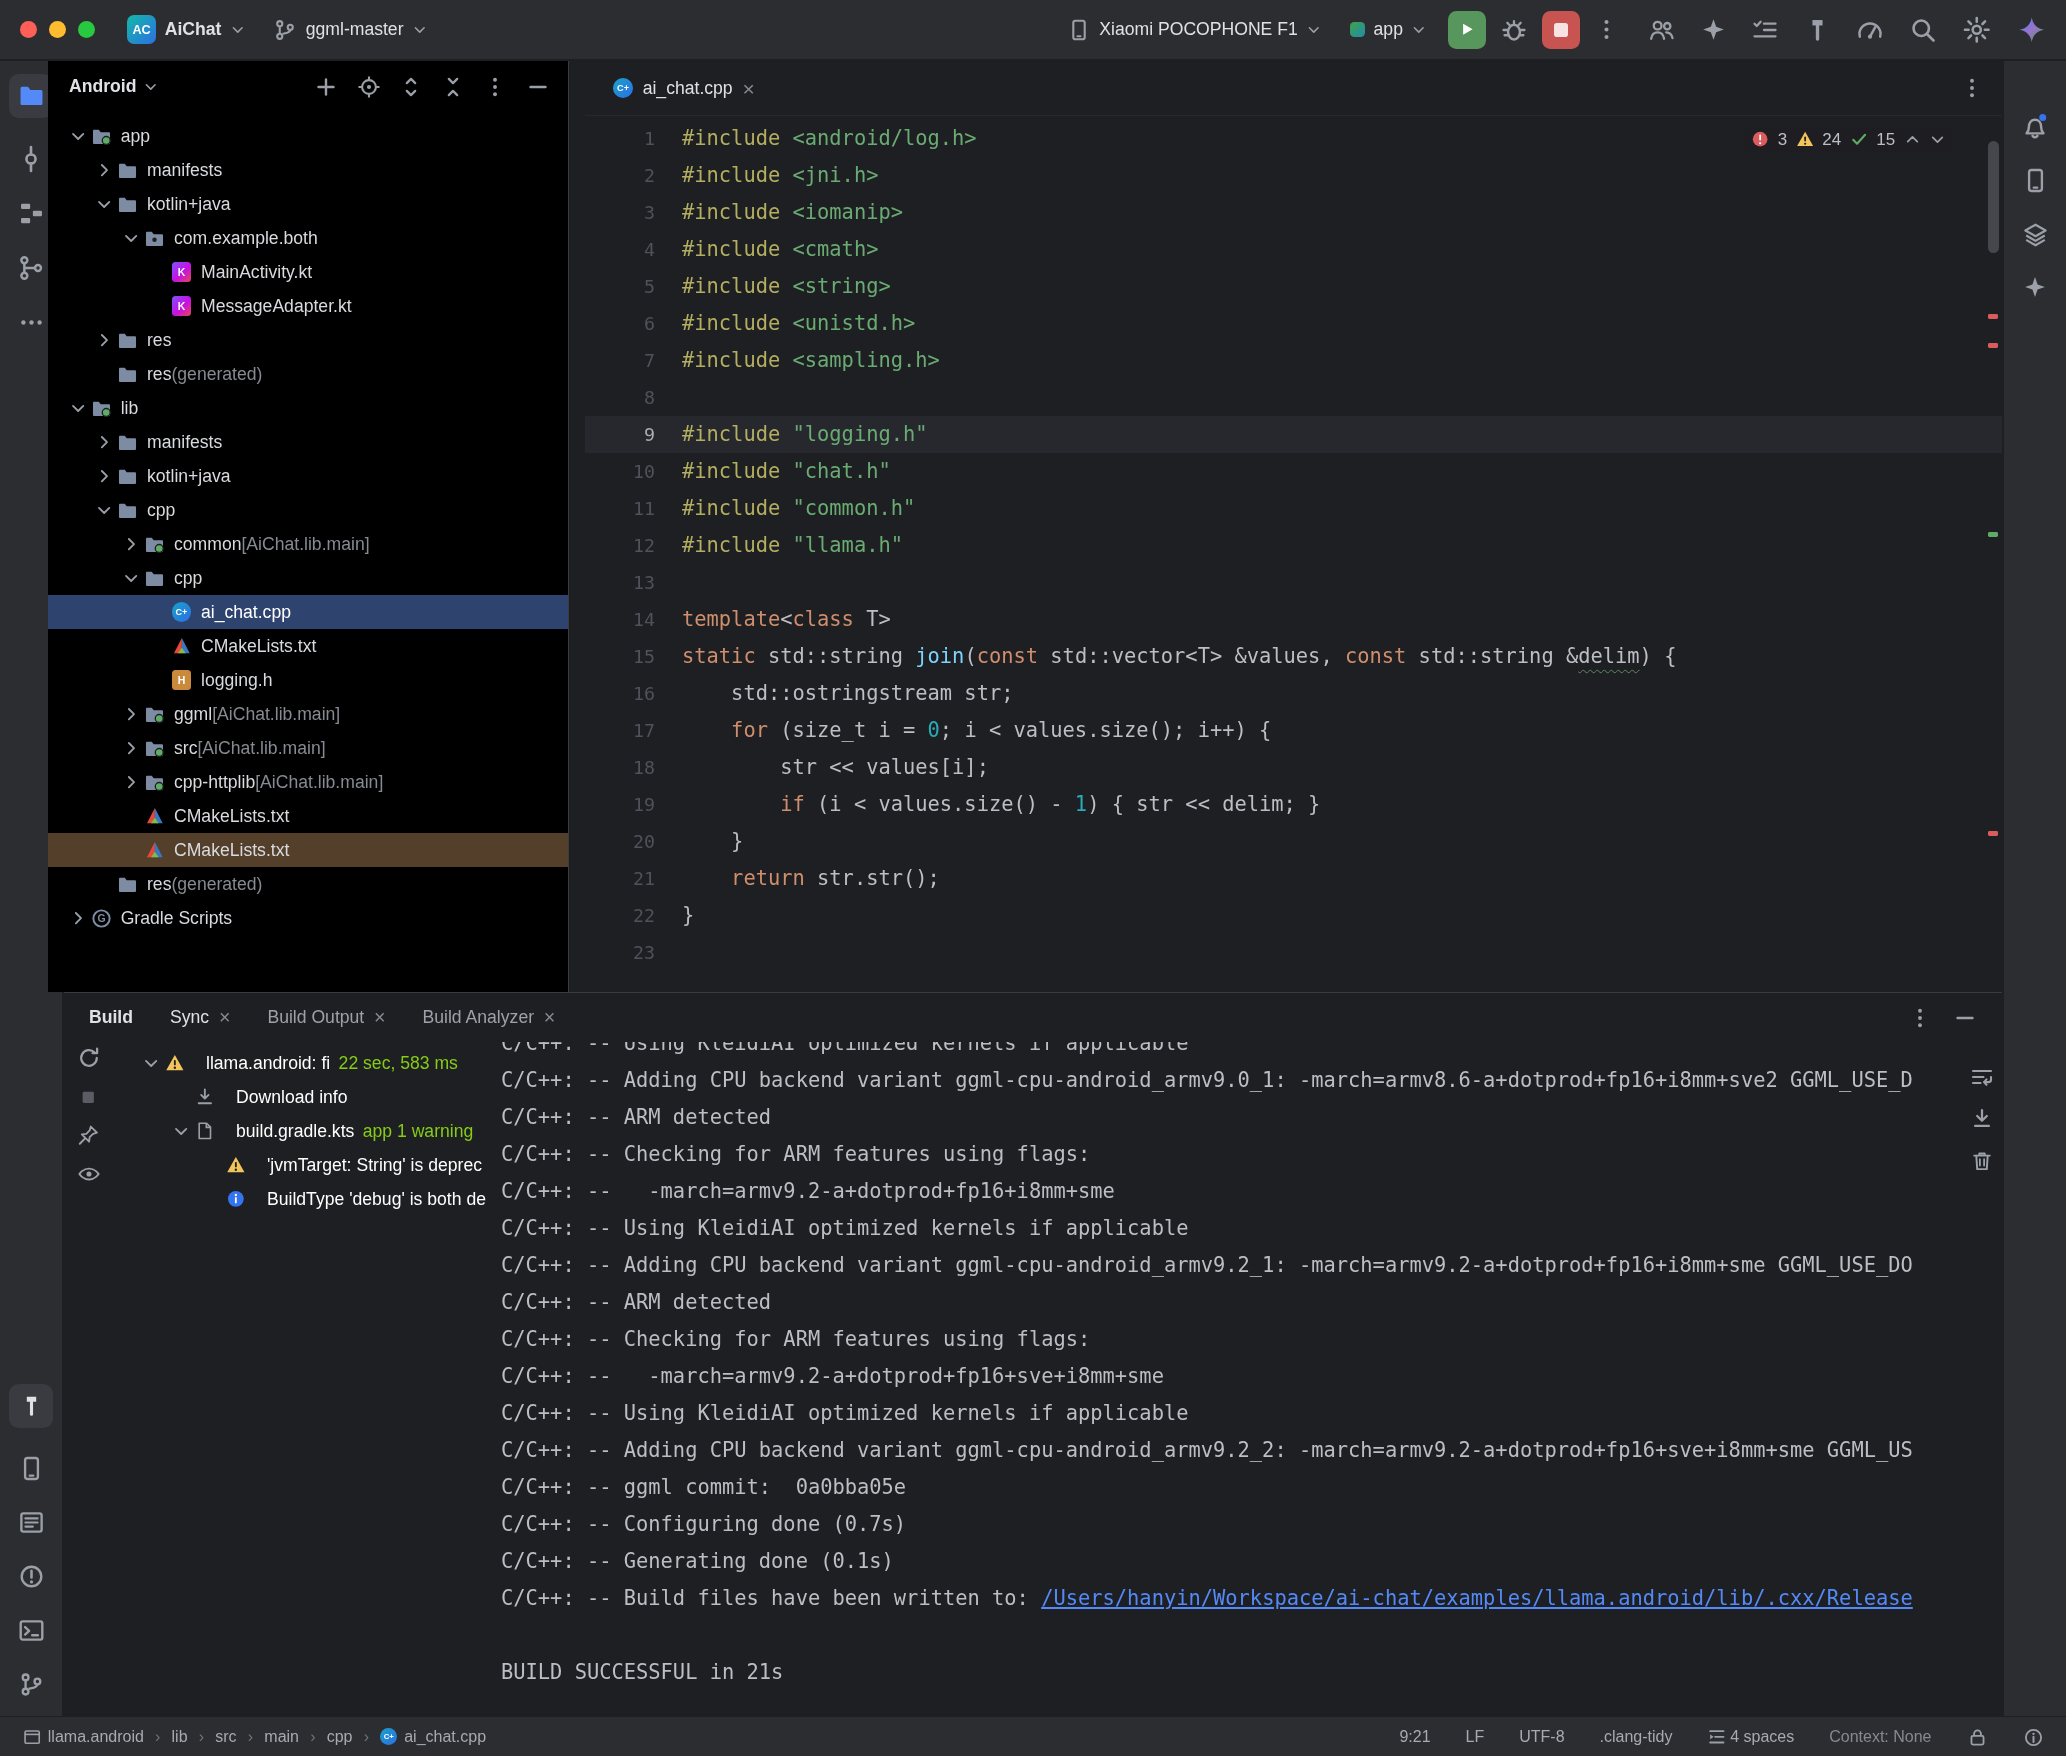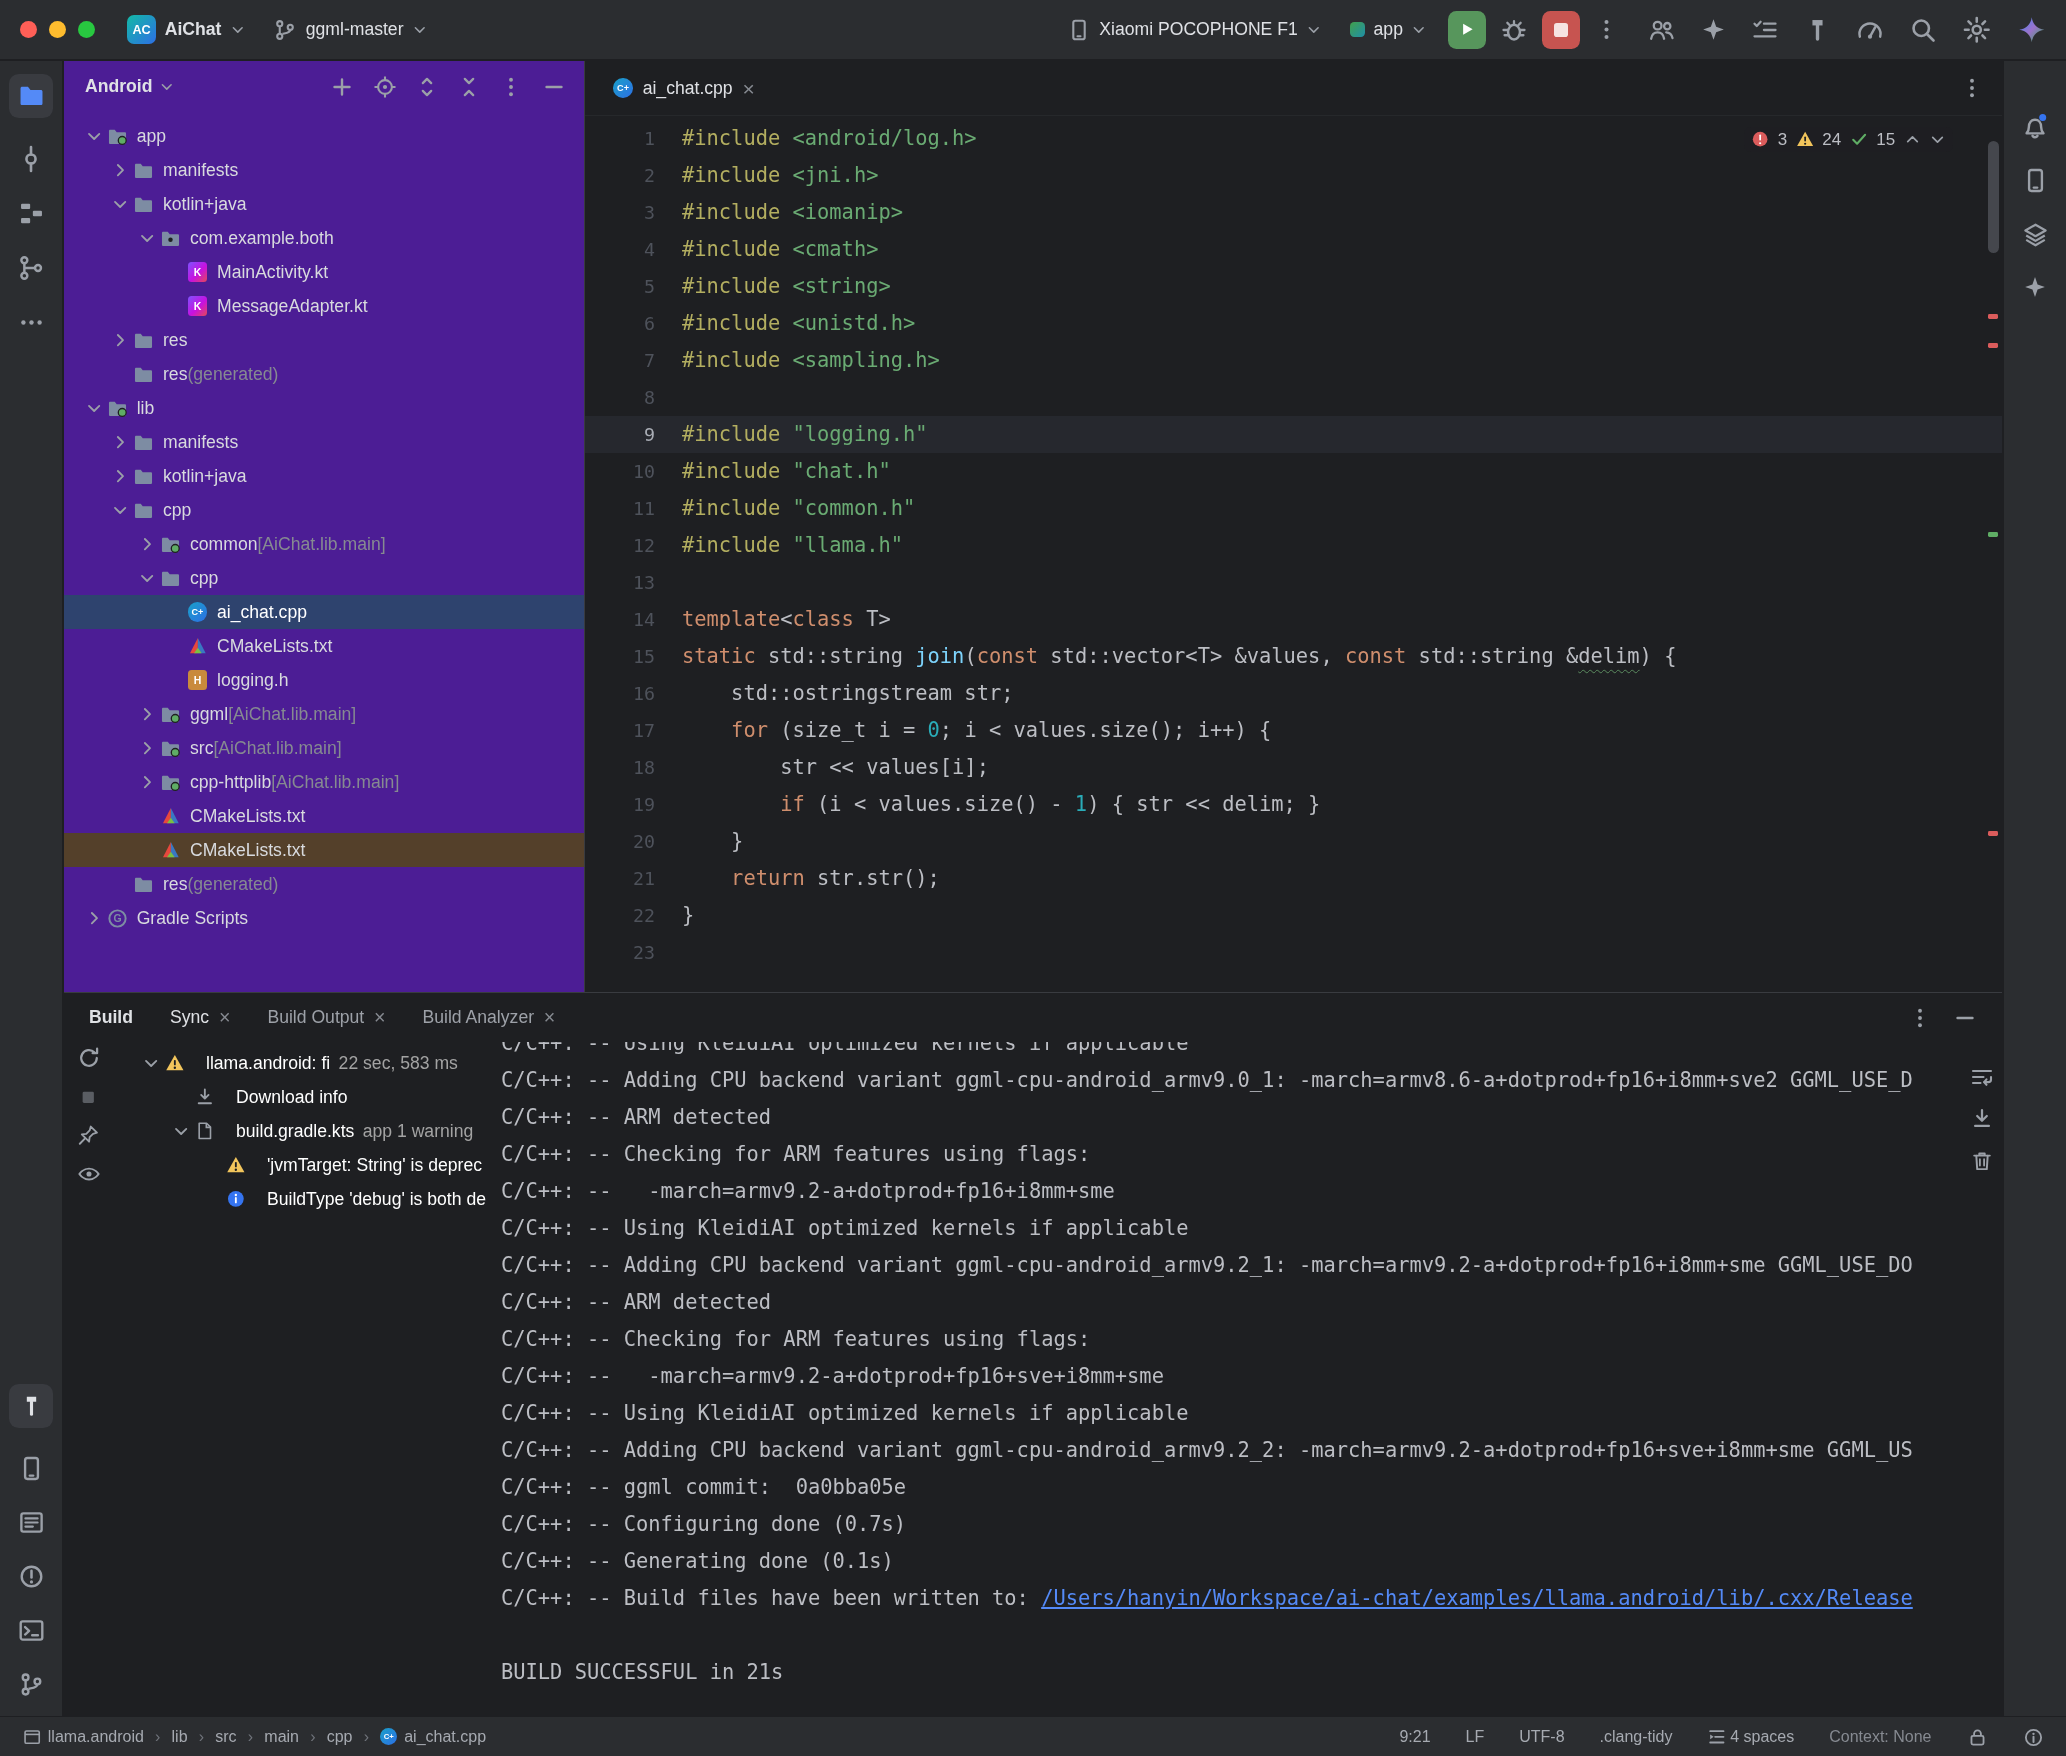--- a/index.html
+++ b/index.html
@@ -30,21 +30,21 @@
   
   .lstrip,.rstrip{position:absolute;top:61px;bottom:41px;width:63px;background:#2b2d30;
                   display:flex;flex-direction:column;align-items:center}
   .lstrip{left:0;border-right:0.7px solid #1e1f22;padding:12.7px 0 18.3px}
   .rstrip{right:0;border-left:0.7px solid #1e1f22;padding:51px 0 18.3px}
   .sgrp{display:flex;flex-direction:column;gap:27px;align-items:center}
   .bottomgrp{margin-top:auto}
   .toolbox{width:44px;height:44px;border-radius:9.8px;background:#393b40;display:flex;align-items:center;justify-content:center}
 
   
-  .ppanel{position:absolute;left:64px;top:61px;width:521px;height:931px;background:#4c1d95;
+  .ppanel{position:absolute;left:48px;top:61px;width:521px;height:931px;background:#000000;
           border-right:0.7px solid #393b40;overflow:hidden}
   .phead{height:51px;display:flex;align-items:center;gap:7px;padding:0 18.3px 0 21px;font-weight:600}
   .picons{margin-left:auto;display:flex;gap:18.3px;align-items:center}
   #project-tree{padding-top:7px}
   .trow{height:34px;display:flex;align-items:center;white-space:nowrap}
   .chevs{width:21px;flex:none;display:inline-flex;justify-content:center;color:#9ba0a8}
   .ticon{width:25px;flex:none;display:inline-flex;justify-content:center;margin-right:7px}
   .tlabel{color:#d8dade}
   .tsuffix{color:#868a91}
   .trow.sel{background:#2E436E}.trow.sel .tlabel{color:#ffffff}
@@ -88,21 +88,21 @@
   #build-tabs{display:flex;gap:37px;align-items:center}
   .btab{display:flex;align-items:center;gap:9.8px;color:#9da1a8}
   .btab.active{color:#dfe1e5}
   .bclose{color:#868a91;font-size:19.7px;line-height:1}
   .bright{margin-left:auto;display:flex;gap:21px;align-items:center}
   .bbody{position:absolute;top:49px;left:0;right:0;bottom:0}
   .bstrip{position:absolute;left:0;top:4.2px;width:49px;display:flex;flex-direction:column;align-items:center;gap:15.5px}
   #build-tree{position:absolute;left:49px;top:4.2px;width:388px;overflow:hidden}
   .btrow{height:34px;display:flex;align-items:center;white-space:nowrap}
   .btlabel{color:#ffffff;margin-left:12px}
-  .bmeta{color:#a3a3a3;margin-left:8.4px}
+  .bmeta{color:#84cc16;margin-left:8.4px}
   #console{position:absolute;left:437px;right:45px;top:0;bottom:0;overflow:hidden}
   .conline{height:37px;line-height:37px;font-family:"DejaVu Sans Mono",monospace;font-size:20.4px;
            color:#bcbec4;white-space:pre;overflow:hidden}
   .conline:first-child{margin-top:-17px}
   .conlink{color:#548AF7;text-decoration:underline}
   .conicons{position:absolute;right:8.4px;top:22.5px;display:flex;flex-direction:column;gap:18.3px}
 
   
   .sbar{position:absolute;left:0;right:0;bottom:0;height:41px;background:#2b2d30;border-top:0.7px solid #1e1f22;
         display:flex;align-items:center;padding:0 22.5px;font-size:16px;color:#a6aab1}

